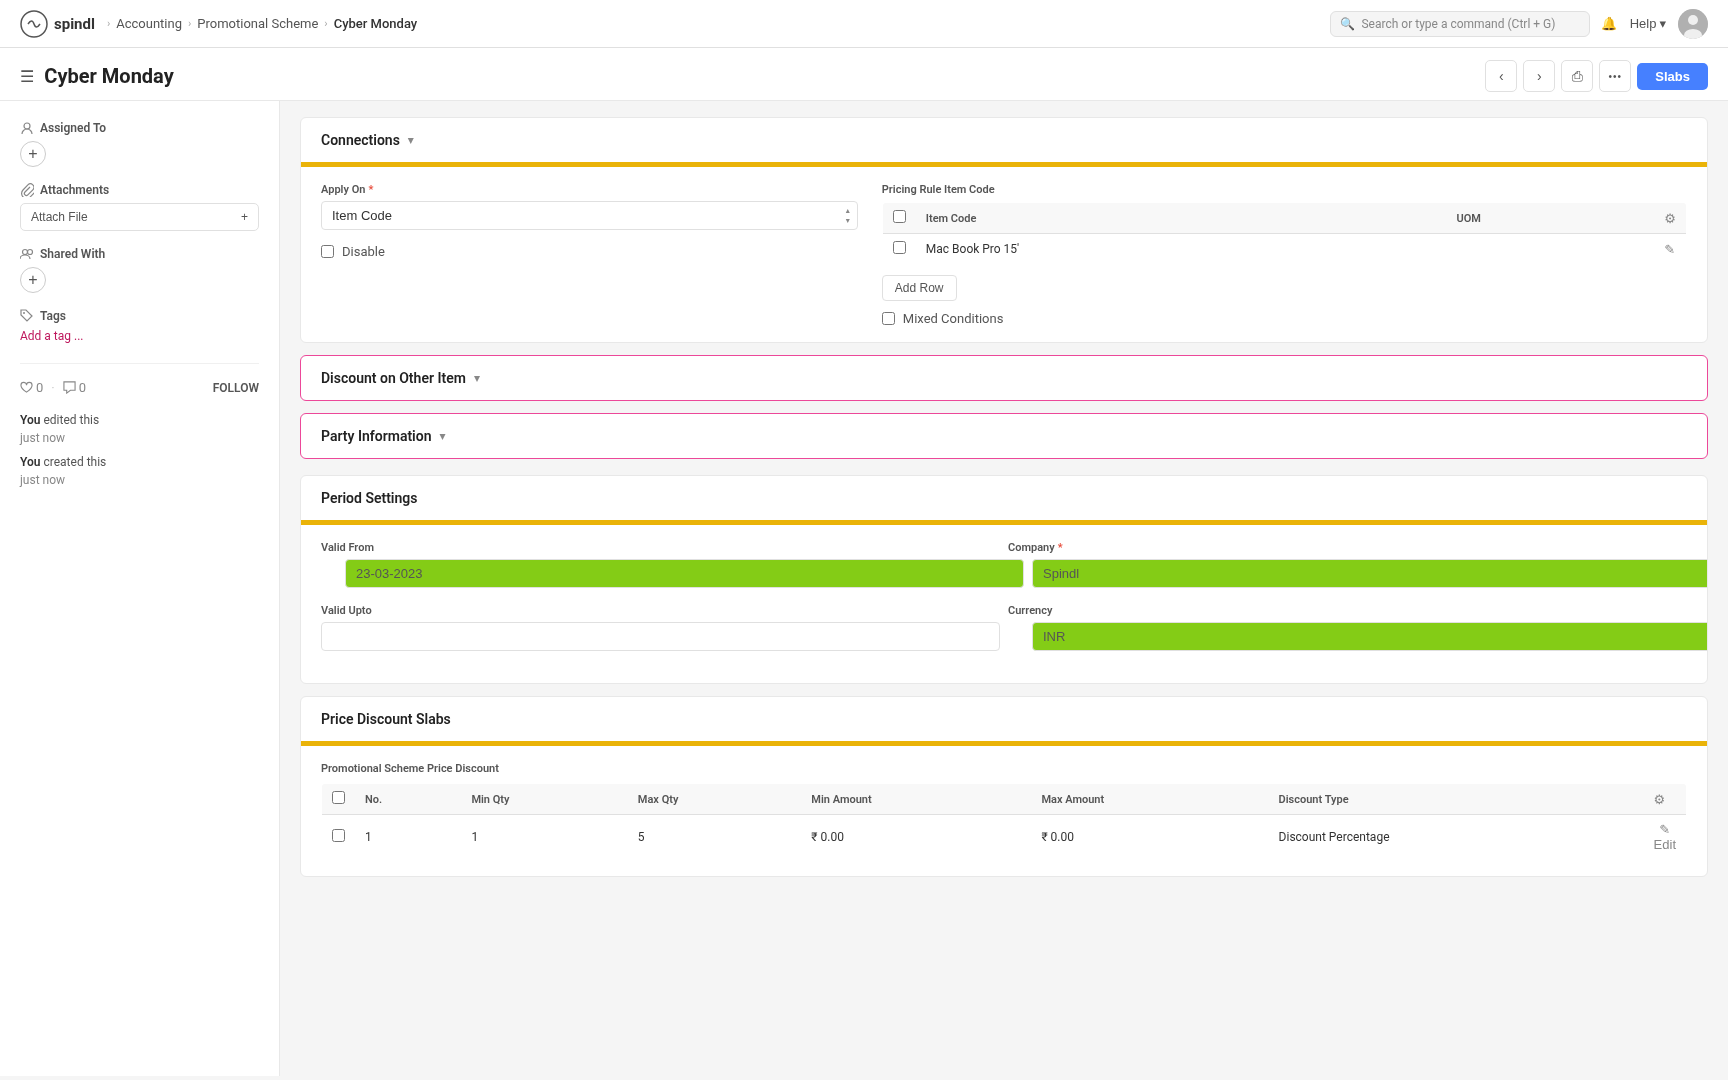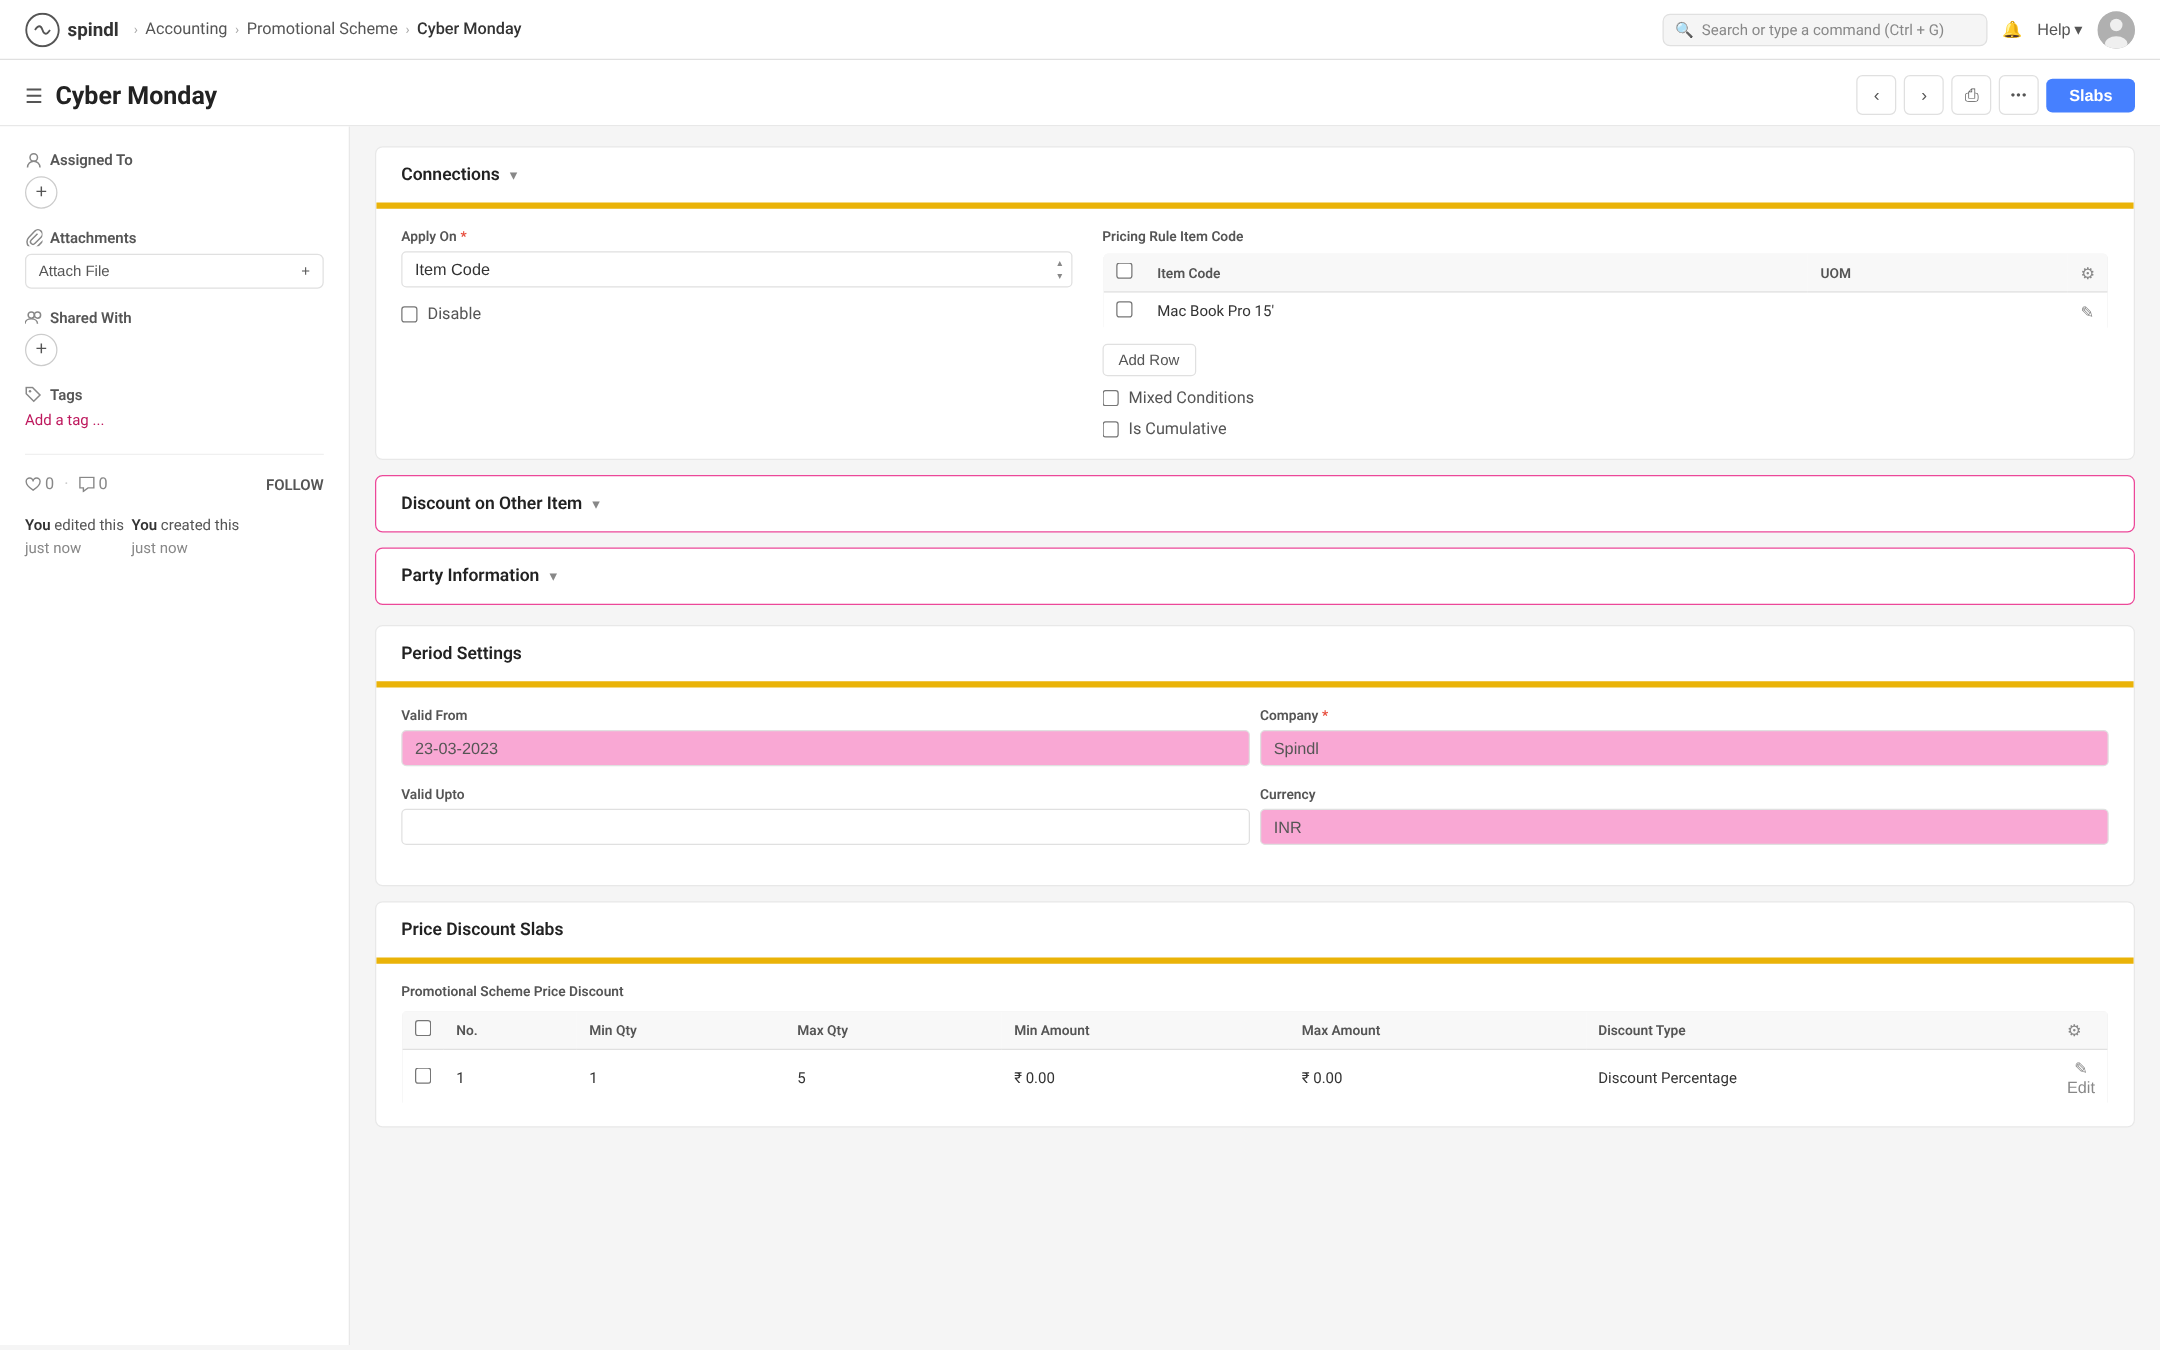--- a/index.html
+++ b/index.html
@@ -224,23 +224,24 @@
       border: 1px solid #e0e0e0;
       border-radius: 4px;
       padding: 6px 10px;
       font-size: 13px;
       color: #333;
       background: #fff;
       outline: none;
       width: 100%;
     }
     .form-input-readonly {
-      background: #f9a8d4;
+      background: #84cc16;
       color: #555;
       cursor: default;
+      margin-left: 24px;
     }
     .form-select { appearance: none; cursor: pointer; }
     .select-wrapper {
       position: relative;
       display: flex;
       align-items: center;
     }
     .select-wrapper .form-select { padding-right: 28px; }
     .select-arrows {
       position: absolute;
@@ -473,21 +474,21 @@
       <span style="color:#ccc;">·</span>
       <span class="activity-like">
         <svg viewBox="0 0 14 14" width="13" height="13" fill="none">
             <path d="M1 1h12v9H8l-4 3V10H1z" stroke="#888" stroke-width="1.2" fill="none"></path>
           </svg>
         <span>0</span>
       </span>
       <span class="follow-btn" style="margin-left:auto;">FOLLOW</span>
     </div>
 
-    <div style="display:flex; flex-direction:row; gap:6px;">
+    <div style="display:flex; flex-direction:column; gap:6px;">
       <div class="activity-log">
         <strong>You</strong>
         <span> edited this</span><br>
         <span style="color:#888;">just now</span>
       </div>
       <div class="activity-log">
         <strong>You</strong>
         <span> created this</span><br>
         <span style="color:#888;">just now</span>
       </div>
@@ -560,24 +561,20 @@
                   </td>
                 </tr>
               </tbody>
             </table>
             <button class="add-row-btn">Add Row</button>
 
             <div class="condition-checkboxes">
               <div class="checkbox-row">
                 <input type="checkbox" id="mixed-chk" style="">
                 <label for="mixed-chk">Mixed Conditions</label>
-              </div>
-              <div class="checkbox-row">
-                <input type="checkbox" id="cumulative-chk" style="">
-                <label for="cumulative-chk">Is Cumulative</label>
               </div>
             </div>
           </div>
         </div>
       </div>
     </div>
 
     <div class="collapsed-section">
       <div class="section-header">
         <span class="section-title">Discount on Other Item</span>

